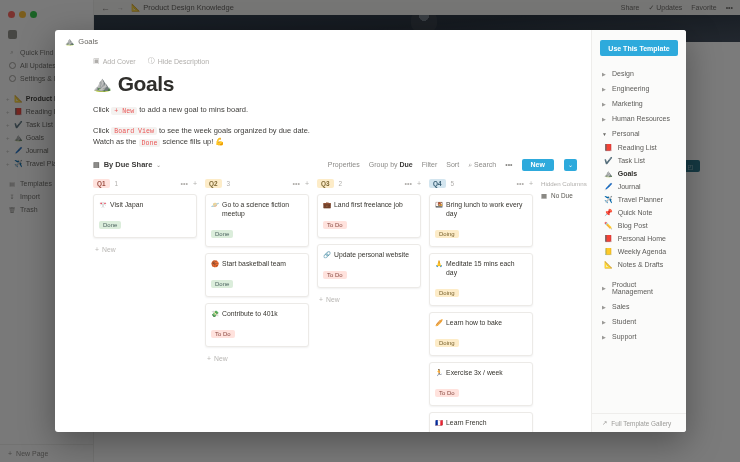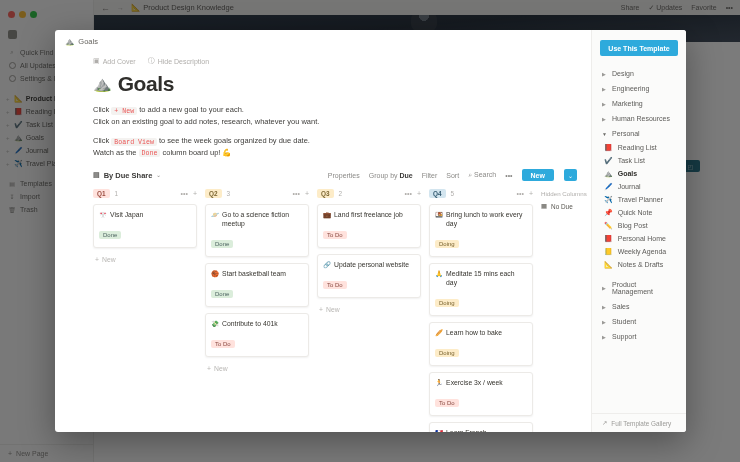--- a/index.html
+++ b/index.html
@@ -283,28 +283,27 @@
             <span>Hide Description</span>
           </span>
         </div>
 
         <div class="doc-title">
           <span class="t-emoji">⛰️</span>
           <h1>Goals</h1>
         </div>
 
         <div class="doc-p">
-          Click <span class="code">+ New</span> <span> to add a new goal to your each.</span>
-        </div>
-        <div class="doc-p">Click on an existing goal to add notes, research, whatever you want.</div>
+          Click <span class="code">+ New</span> <span> to add a new goal to mins board.</span>
+        </div>
         <div class="doc-p gap">
           Click <span class="code">Board View</span> <span> to see the week goals organized by due date.</span>
         </div>
         <div class="doc-p">
-          Watch as the <span class="code">Done</span> <span> column board up! 💪</span>
+          Watch as the <span class="code">Done</span> <span> science fills up! 💪</span>
         </div>
       </div>
 
       <div class="view-bar">
         <span class="view-tab">
           <span class="view-ico">▤</span>
           <span>By Due Share</span>
           <span class="view-caret">⌄</span>
         </span>
         <span class="vb-right">

